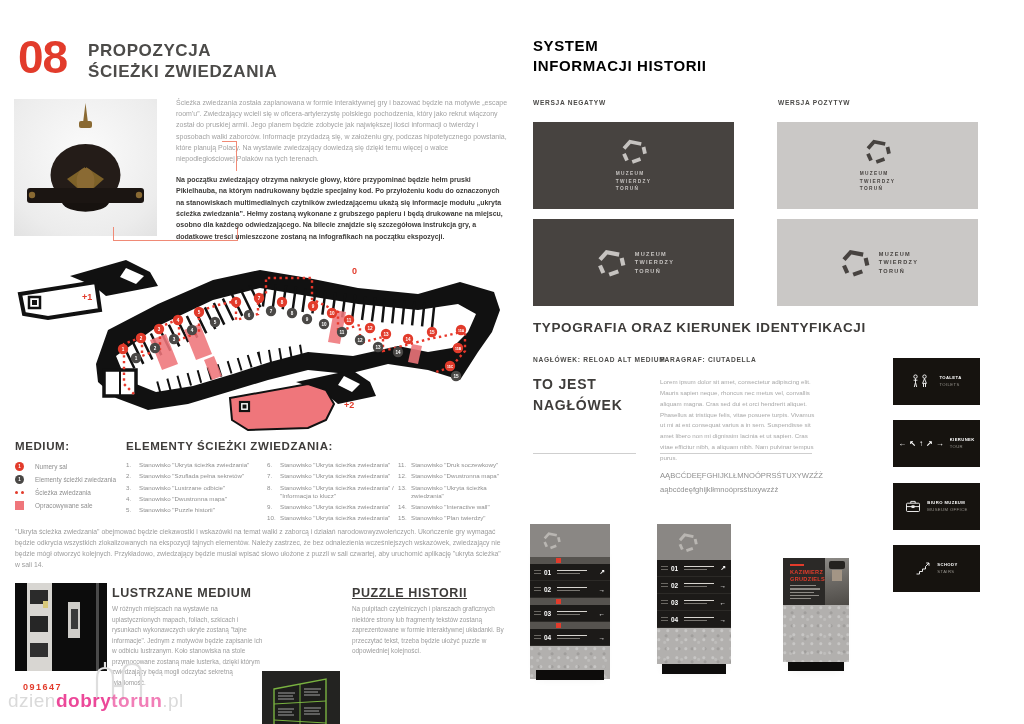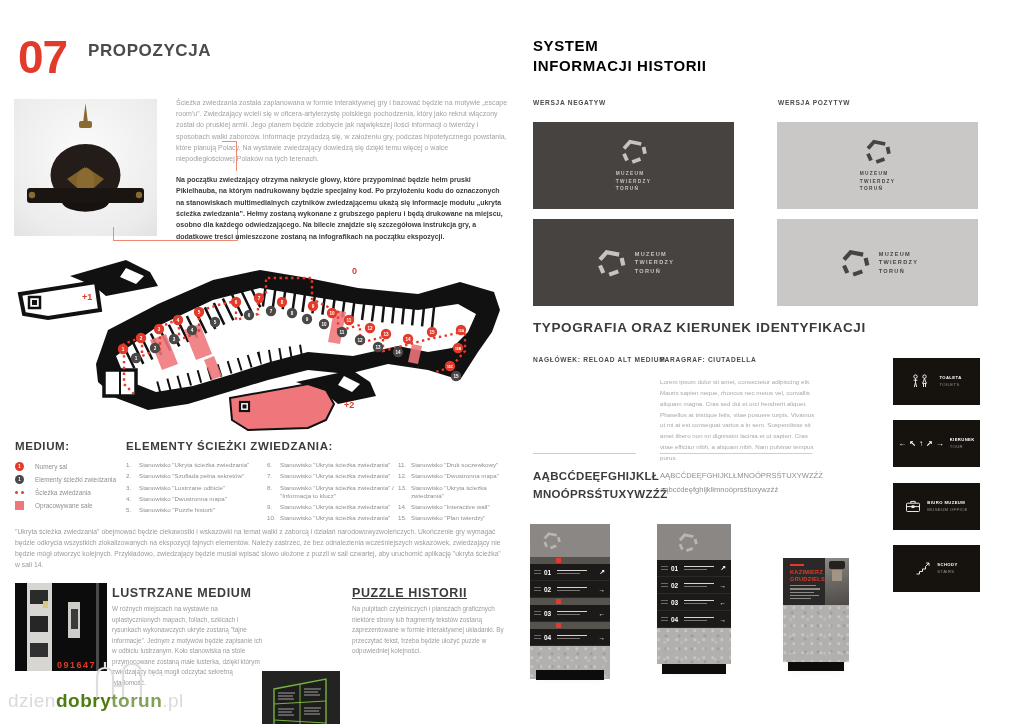--- a/index.html
+++ b/index.html
@@ -23,21 +23,21 @@
   .lg-dot{width:3.4px;height:3.4px;border-radius:50%;background:#e23b2b;margin-right:2.5px;}
   .lg-square{width:9px;height:9px;background:#ef767b;}
   .el-col{position:absolute;top:0;width:132px;}
   .el-item{font-size:6.2px;color:#8f8f8f;line-height:1.3;margin-bottom:3.2px;display:flex;}
   .el-num{width:13px;flex:0 0 13px;}
   .feature-title{font-size:12.5px;font-weight:bold;color:#3e3c3a;letter-spacing:.6px;}
   .feature-txt{font-size:6.4px;line-height:1.65;color:#9c9c9c;}
   .photo{background:#0c0c0c;overflow:hidden;position:relative;}
   .page-code{font-size:9px;font-weight:bold;color:#e23b2b;letter-spacing:1.5px;}
   .watermark{font-size:19px;color:#dadada;letter-spacing:.5px;}
-  .watermark .wm-b{font-weight:bold;color:#4d7c0f;}
+  .watermark .wm-b{font-weight:bold;color:#ec4899;}
   
   .r-title{font-size:15px;font-weight:bold;color:#000000;letter-spacing:.6px;line-height:1.3;}
   .mini-label{font-size:6.6px;font-weight:bold;color:#4c4b49;letter-spacing:.7px;}
   .logo-box{width:201px;height:87px;display:flex;align-items:center;justify-content:center;}
   .lb-dark{background:#474340;color:#c6c3c0;}
   .lb-light{background:#cac8c6;color:#474340;}
   .logo-stack{display:flex;flex-direction:column;align-items:center;}
   .logo-row{display:flex;flex-direction:row;align-items:center;}
   .logo-txt{font-size:4.8px;font-weight:bold;letter-spacing:1.3px;line-height:1.55;margin-top:5px;}
   .logo-row .logo-txt{margin-top:0;margin-left:8px;text-align:left;}
@@ -94,23 +94,24 @@
         <g fill="none" stroke="currentColor" stroke-width="5">
           <path d="M8,14 L16,5 L31,8"></path>
           <path d="M34,12 L36,21"></path>
           <path d="M30,28 L19,32"></path>
           <path d="M12,30 L8,21"></path>
         </g>
       </symbol>
     </defs>
   </svg>
 
-  <div class="abs secnum" style="left:18px;top:34px;">07</div>
+  <div class="abs secnum" style="left:18px;top:34px;">08</div>
   <div class="abs h-title" style="left:88px;top:40px;">
     <div>PROPOZYCJA</div>
+    <div>ŚCIEŻKI ZWIEDZANIA</div>
   </div>
 
   <div class="abs helmet-box" style="left:14px;top:99px;">
     <svg viewBox="0 0 143 137" width="143" height="137">
       <polygon points="69,24 74,24 71.5,4" fill="#8a6a33"></polygon>
       <rect x="65" y="22" width="13" height="7" rx="2" fill="#8a6a33"></rect>
       <ellipse cx="71.5" cy="76" rx="35" ry="31" fill="#241c18"></ellipse>
       <polygon points="53,80 71,68 71,96" fill="#7d6128"></polygon>
       <polygon points="90,80 72,68 72,96" fill="#7d6128"></polygon>
       <ellipse cx="71.5" cy="82" rx="9" ry="13" fill="#8a6a33"></ellipse>
@@ -464,21 +465,21 @@
         <path d="M16,38 h16 M16,41 h14 M16,44 h16"></path>
         <path d="M42,37 h17 M42,40 h15 M42,43 h16"></path>
         <path d="M16,55 h15 M16,58 h16"></path>
         <path d="M42,58 h16 M42,61 h14 M42,64 h15"></path>
       </g>
     </svg>
   </div>
   <div class="abs feature-title" style="left:352px;top:586px;text-decoration:underline;">PUZZLE HISTORII</div>
   <div class="abs feature-txt" style="left:352px;top:604px;width:152px;">Na pulpitach czytelniczych i planszach graficznych niektóre strony lub fragmenty tekstów zostaną zaprezentowane w formie interaktywnej układanki. By przeczytać tekst, trzeba będzie ułożyć puzzle w odpowiedniej kolejności.</div>
 
-  <div class="abs page-code" style="left:23px;top:660px;margin-left:34px;">091647</div>
+  <div class="abs page-code" style="left:23px;top:682px;">091647</div>
   <svg class="abs" style="left:93px;top:660px;" width="56" height="40" viewBox="0 0 56 40">
     <g fill="none" stroke="#dedede" stroke-width="2.2">
       <path d="M4,40 V18 Q4,8 12,8 Q20,8 20,18 V40"></path>
       <path d="M30,40 V14 Q30,4 39,4 Q48,4 48,14 V40"></path>
       <path d="M20,26 H30"></path>
       <path d="M12,8 V2"></path>
     </g>
   </svg>
   <div class="abs watermark" style="left:8px;top:690px;"><span>dzien</span><span class="wm-b">dobry</span><span class="wm-b" style="opacity:.7">torun</span><span>.pl</span></div>
 
@@ -535,27 +536,27 @@
         <div>MUZEUM</div>
           <div>TWIERDZY</div>
           <div>TORUŃ</div>
       </div>
     </div>
   </div>
 
   <div class="abs typ-head" style="left:533px;top:320px;">TYPOGRAFIA ORAZ KIERUNEK IDENTYFIKACJI</div>
   <div class="abs mini-label" style="left:533px;top:356px;">NAGŁÓWEK: RELOAD ALT MEDIUM</div>
   <div class="abs mini-label" style="left:660px;top:356px;">PARAGRAF: CIUTADELLA</div>
+  <div class="abs spec-head" style="left:533px;top:374px;">
+    <div>TO JEST</div>
+    <div>NAGŁÓWEK</div>
+  </div>
   <div class="abs lorem" style="left:660px;top:377px;width:160px;">Lorem ipsum dolor sit amet, consectetur adipiscing elit. Mauris sapien neque, rhoncus nec metus vel, convallis aliquam magna. Cras sed dui et orci hendrerit aliquet. Phasellus at tristique felis, vitae posuere turpis. Vivamus ut mi at est consequat varius a in sem. Suspendisse sit amet libero non mi dignissim lacinia et ut sapien. Cras vitae efficitur nibh, a aliquam nibh. Nam pulvinar tempus purus.</div>
   <div class="abs divider" style="left:533px;top:453px;width:103px;"></div>
   <div class="abs divider" style="left:660px;top:453px;width:152px;"></div>
-  <div class="abs glyphs-b" style="left:533px;top:468px;">
-    <div>AĄBCĆDEĘFGHIJKLŁ</div>
-    <div>MNOÓPRSŚTUXYWZŹŻ</div>
-  </div>
   <div class="abs glyphs-r" style="left:660px;top:469px;">
     <div>AĄBCĆDEĘFGHIJKLŁMNOÓPRSŚTUXYWZŹŻ</div>
     <div>aąbcćdeęfghijklłmnoóprsśtuxywzźż</div>
   </div>
 
   <div class="abs sign-box" style="left:893px;top:358px;">
     <svg width="22" height="15" viewBox="0 0 22 15">
       <g fill="none" stroke="#fff" stroke-width="0.9">
         <circle cx="4.5" cy="2.6" r="1.7"></circle>
         <path d="M4.5,4.6 V8.4 M2.6,6.2 H6.4 M3.3,13 L4.5,8.4 L5.7,13"></path>

